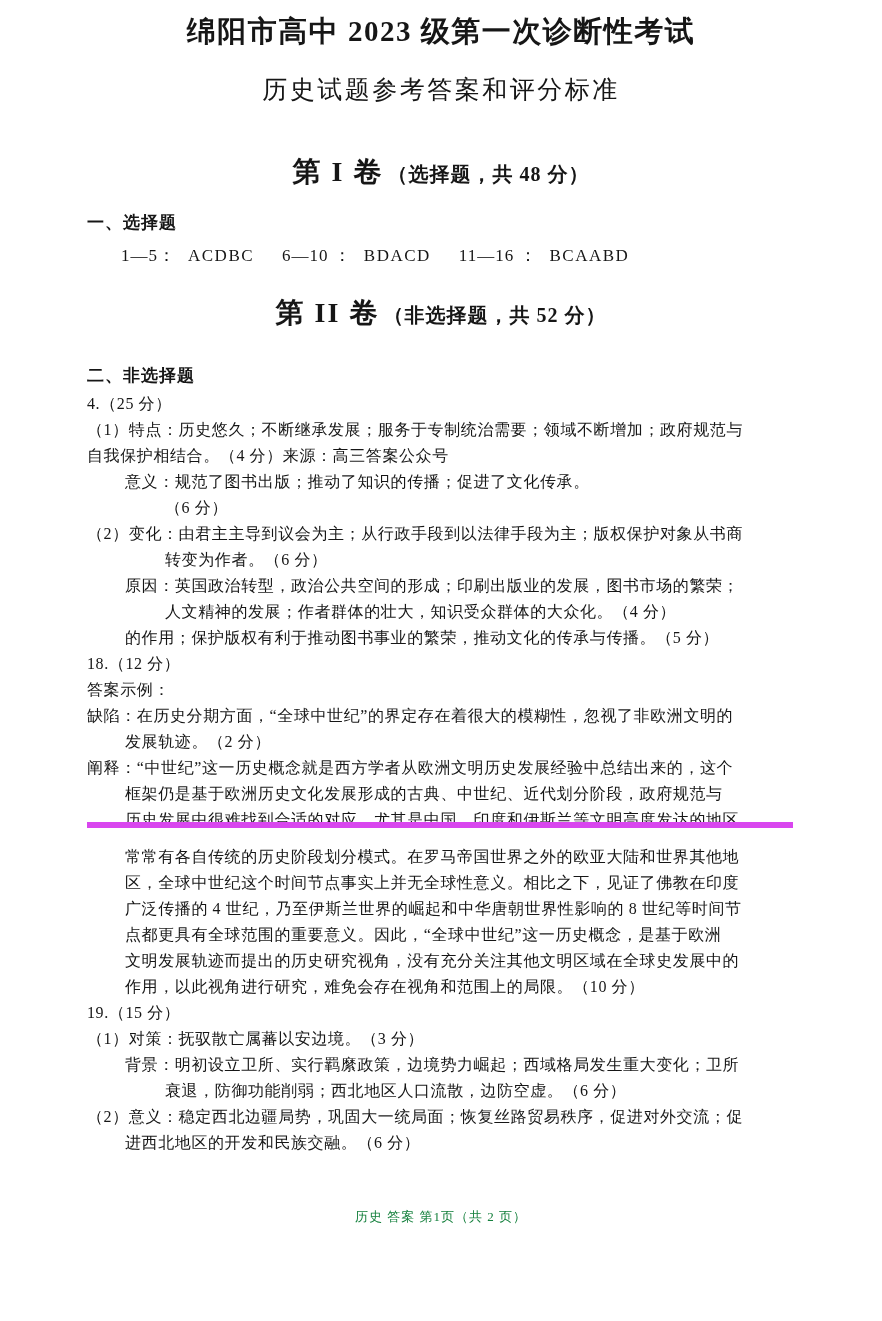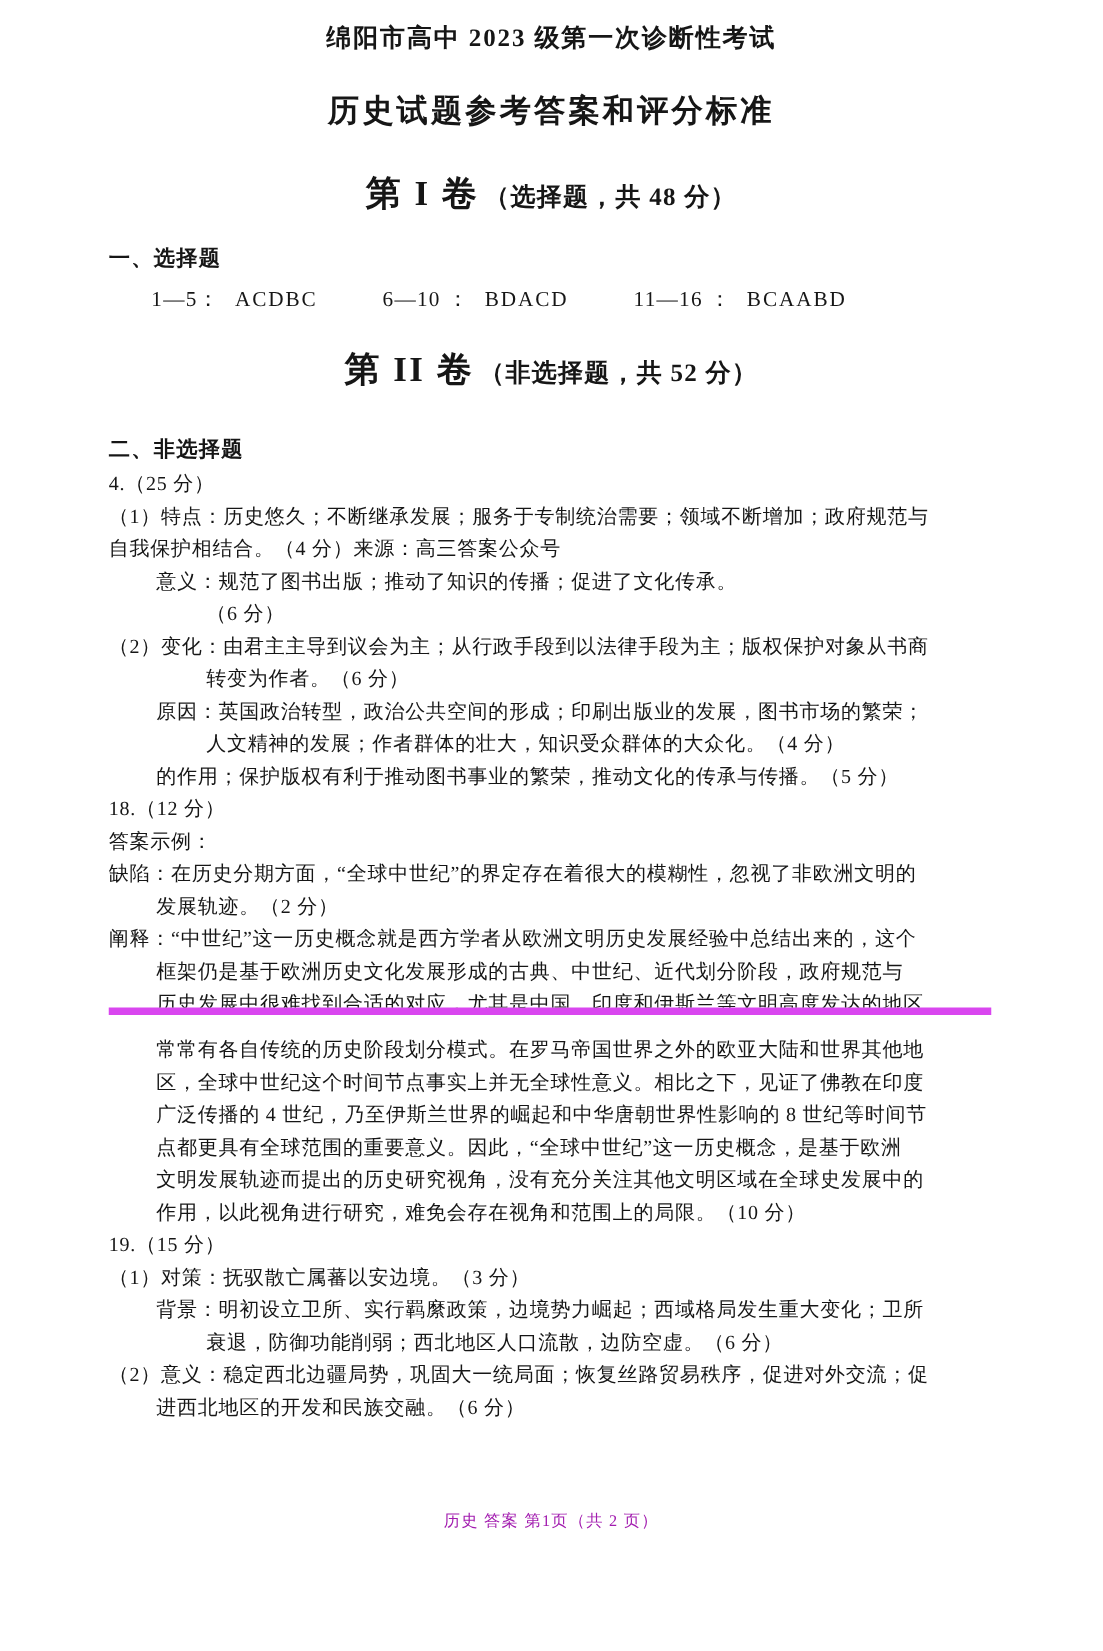--- a/index.html
+++ b/index.html
@@ -1,40 +1,40 @@
 <!DOCTYPE html>
 <html><head>
 <meta charset="utf-8">
 <style>
   html,body{margin:0;padding:0}
   body{
     width:882px;height:1321px;background:#ffffff;position:relative;overflow:hidden;
     font-family:"Liberation Serif","DejaVu Serif",serif;color:#161616;
   }
   .header{text-align:center}
-  .title{margin-top:16px;font-size:20px;font-weight:700;letter-spacing:1.5px;line-height:30px}
-  .subtitle{margin-top:27px;font-size:25px;font-weight:700;letter-spacing:2.5px;line-height:34px}
-  .part-heading{margin-top:30px;text-align:center;font-weight:700;line-height:38px}
+  .title{margin-top:16px;font-size:29px;font-weight:700;letter-spacing:1.5px;line-height:30px}
+  .subtitle{margin-top:27px;font-size:25px;font-weight:400;letter-spacing:2.5px;line-height:34px}
+  .part-heading{margin-top:46px;text-align:center;font-weight:700;line-height:38px}
   .part-heading .main{font-size:28px;letter-spacing:2px}
   .part-heading .paren{font-size:20px;letter-spacing:1px}
   .part-heading.second{margin-top:26px}
   .content{padding:0 89px 0 87px}
   .sec-label{margin-top:16px;font-size:17px;font-weight:700;line-height:24px;letter-spacing:1px}
   .sec-label.second{margin-top:28px}
-  .answers{margin-top:9px;display:flex;gap:52px;font-size:17px;line-height:24px;padding-left:34px}
+  .answers{margin-top:9px;display:flex;gap:28px;font-size:17px;line-height:24px;padding-left:34px}
   .answers .pair{display:flex;gap:12px;white-space:nowrap}
   .answers .range{letter-spacing:1px}
   .answers .letters{letter-spacing:1.5px}
   .body-lines{margin-top:3px;font-size:16px;line-height:26px;letter-spacing:0.6px}
   .line{white-space:nowrap}
   .ind-0{padding-left:0}
   .ind-1{padding-left:38px}
   .ind-2{padding-left:78px}
   .clipped{height:15px;overflow:hidden;margin-bottom:16px;border-bottom:6px solid #d946ef}
-  .footer{position:absolute;left:0;right:0;top:1208px;text-align:center;font-size:13px;color:#a21caf;letter-spacing:1px}
+  .footer{position:absolute;left:0;right:0;top:1208px;text-align:center;font-size:13px;color:#15803d;letter-spacing:1px}
 </style>
 </head>
 <body>
 
 <div class="header">
   <div class="title">绵阳市高中 2023 级第一次诊断性考试</div>
   <div class="subtitle">历史试题参考答案和评分标准</div>
 </div>
 
 <div class="part-heading">

